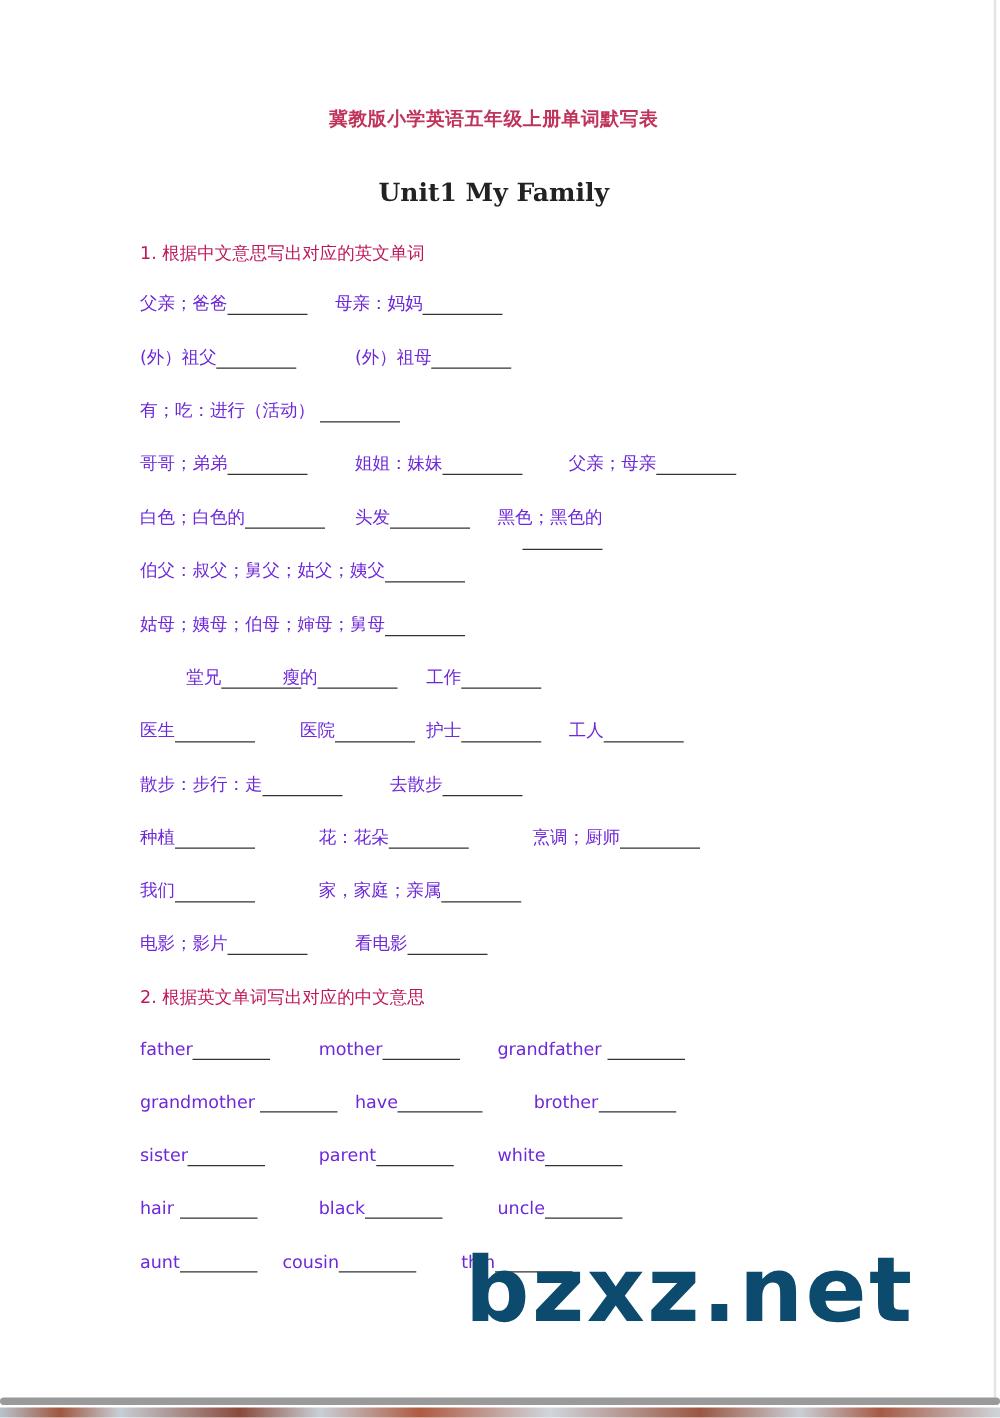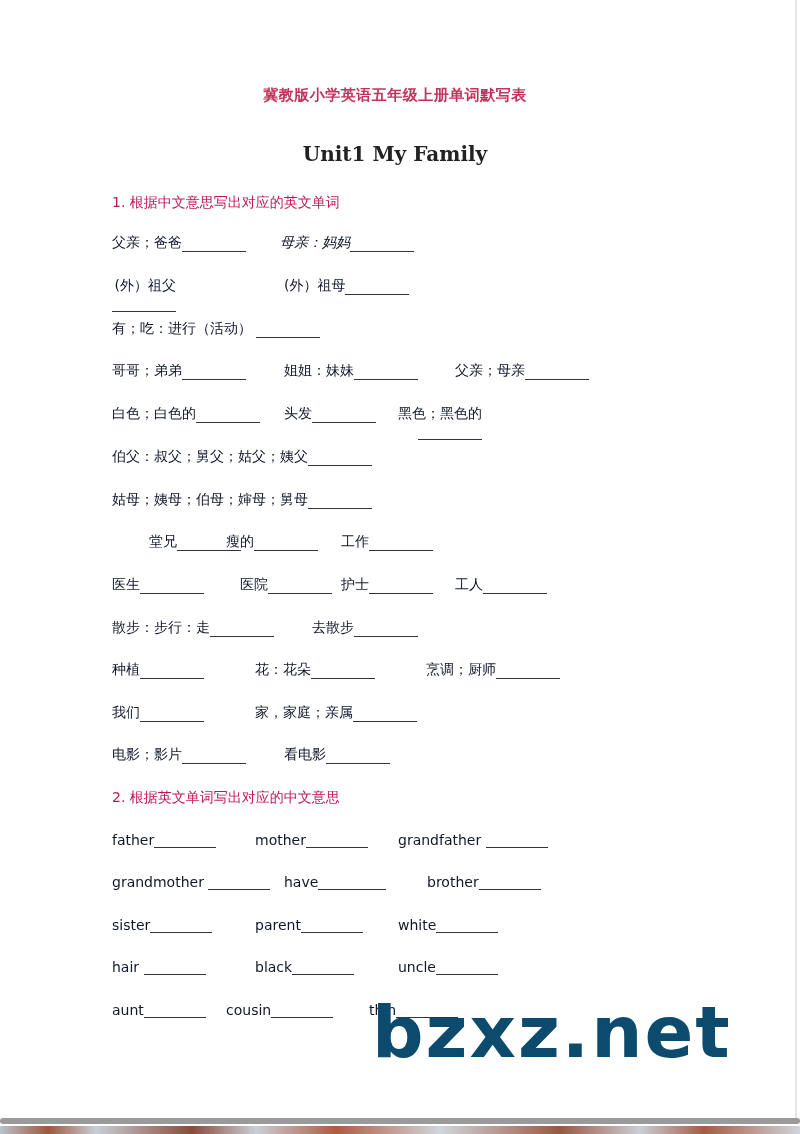--- a/index.html
+++ b/index.html
@@ -22,21 +22,21 @@
     .unit-title {
       position: absolute; left: 0; width: 790px; top: 142px;
       text-align: center; font-family: "DejaVu Serif", "Liberation Serif", serif;
       font-size: 20px; font-weight: bold; color: #222;
     }
     .section-heading {
       position: absolute; left: 112px; font-size: 14px; color: #be185d;
     }
     .row { position: absolute; left: 112px; height: 22px; }
     .item {
-      position: absolute; top: 0; font-size: 14px; color: #0f172a; white-space: nowrap;
+      position: absolute; top: 0; font-size: 14px; color: #6d28d9; white-space: nowrap;
       display: flex; align-items: flex-end;
     }
     .item .blank {
       display: inline-block; border-bottom: 1px solid #333; height: 16px;
       margin-left: 0px;
     }
     .en { font-family: "DejaVu Sans", "Liberation Sans", sans-serif; font-size: 14px; }
     .watermark {
       position: absolute; left: 372px; top: 990px; font-size: 72px; font-weight: bold;
       color: #0c4a6e; letter-spacing: 2px; font-family: "DejaVu Sans", sans-serif;
@@ -58,28 +58,28 @@
   <div class="doc-title">冀教版小学英语五年级上册单词默写表</div>
   <div class="unit-title">Unit1 My Family</div>
 
   <div class="section-heading" style="top:194px;">1.  根据中文意思写出对应的英文单词</div>
 
   <div class="row" style="top:234px;">
     <div class="item" style="left:0;">
         <span>父亲；爸爸</span>
         <span class="blank" style="width:64px;"></span>
       </div>
-    <div class="item" style="left:168px;font-style:italic;">
+    <div class="item" style="left:156px;">
         <span>母亲：妈妈</span>
         <span class="blank" style="width:64px;"></span>
       </div>
   </div>
 
   <div class="row" style="top:277px;">
-    <div class="item" style="left:0;flex-direction:column;">
+    <div class="item" style="left:0;">
         <span>(外）祖父</span>
         <span class="blank" style="width:64px;"></span>
       </div>
     <div class="item" style="left:172px;">
         <span>(外）祖母</span>
         <span class="blank" style="width:64px;"></span>
       </div>
   </div>
 
   <div class="row" style="top:320px;">

